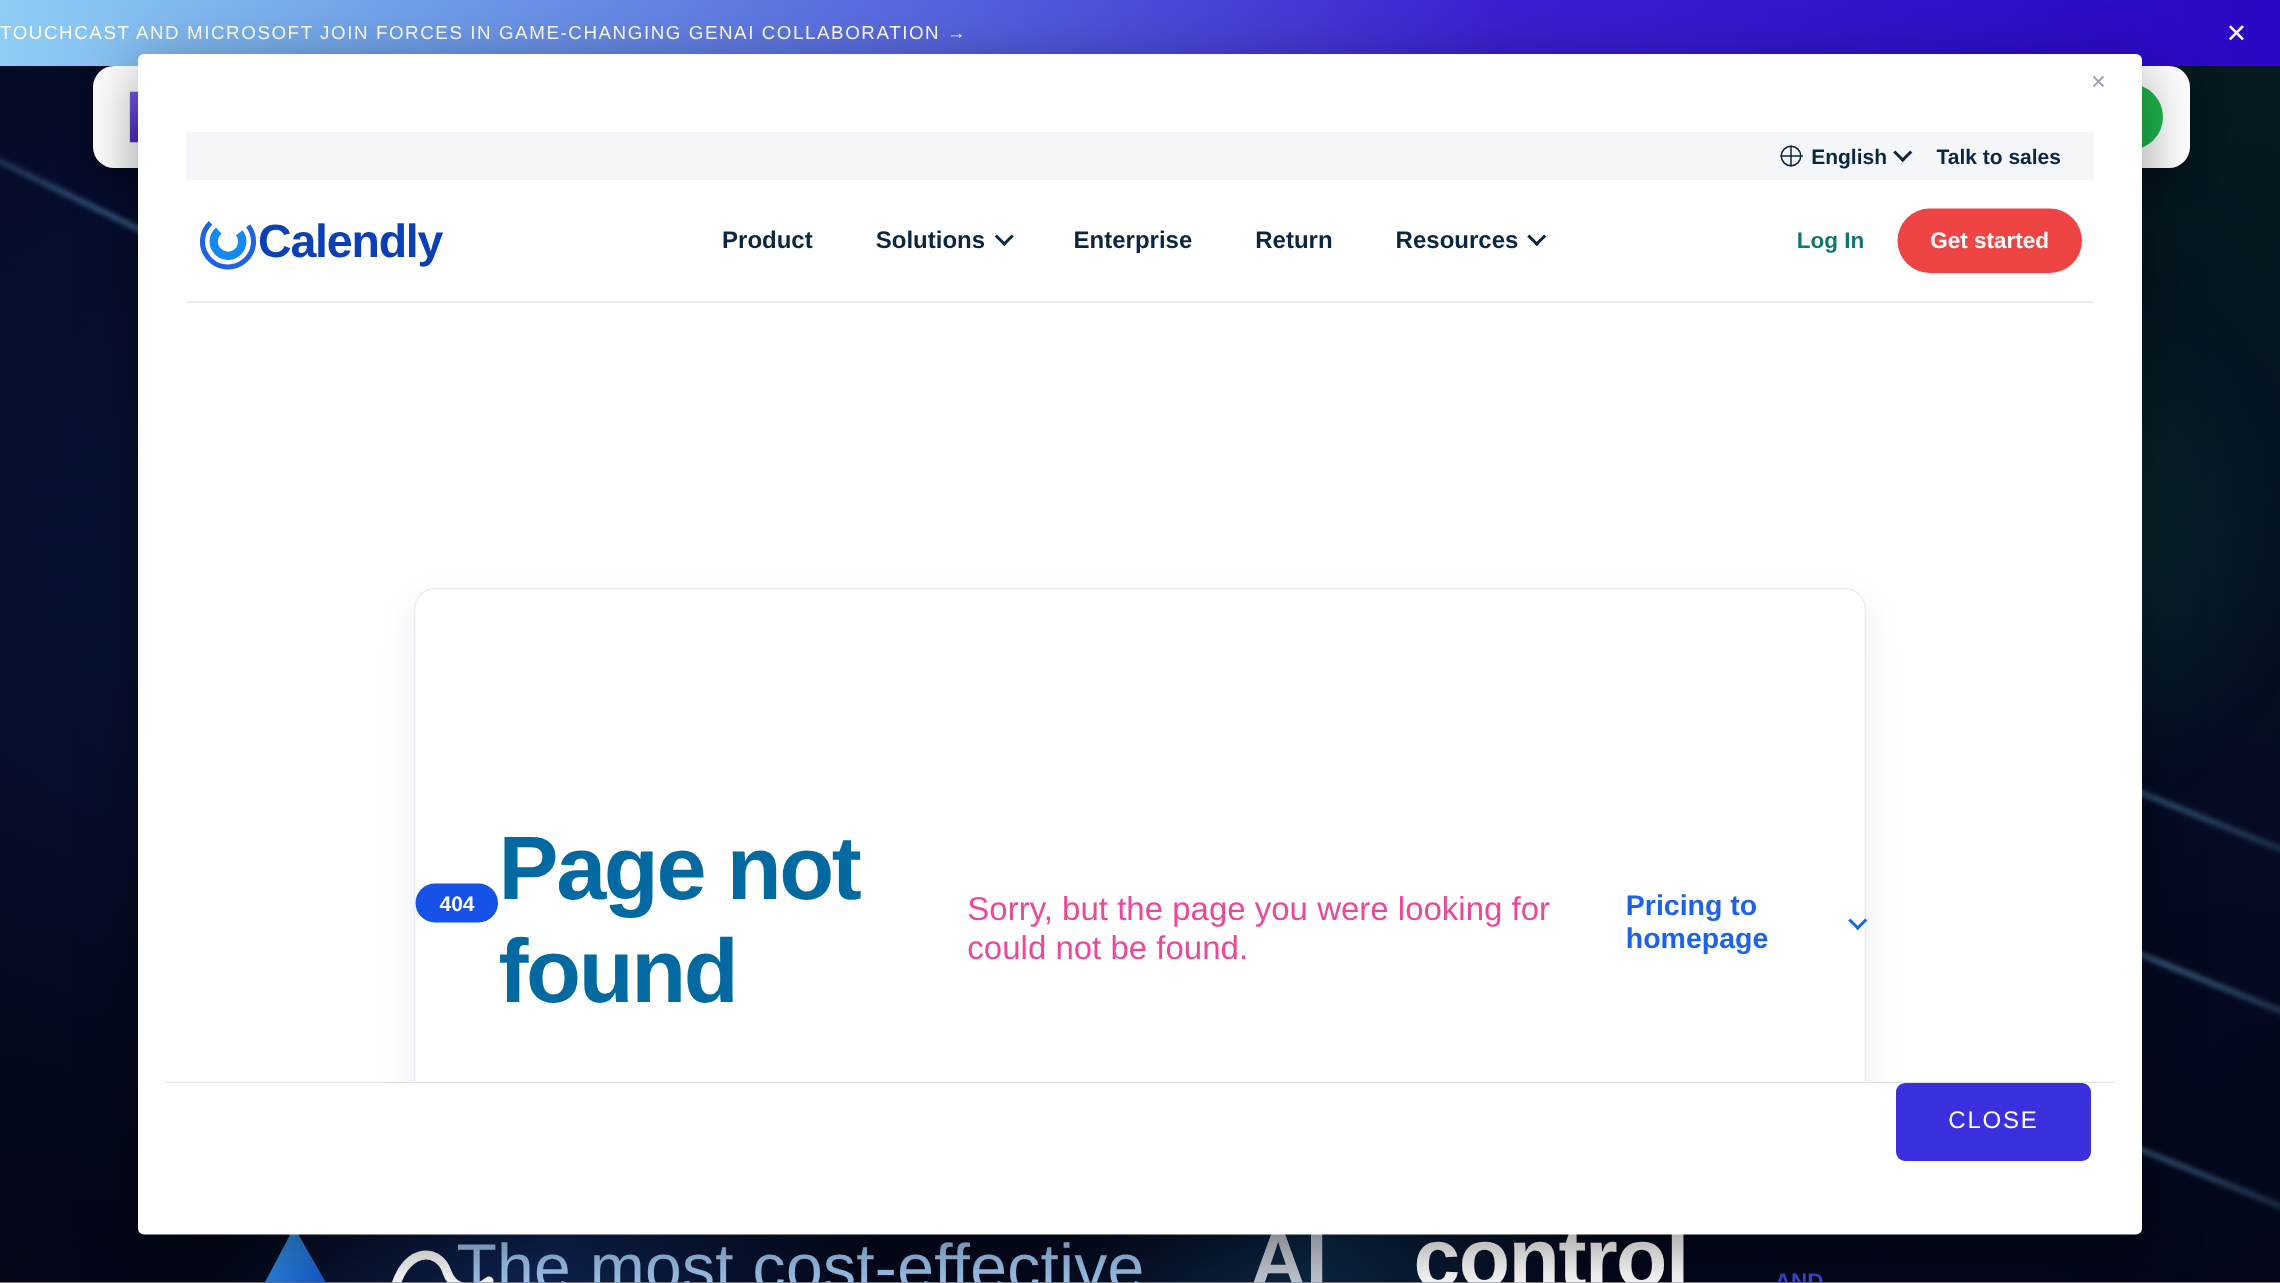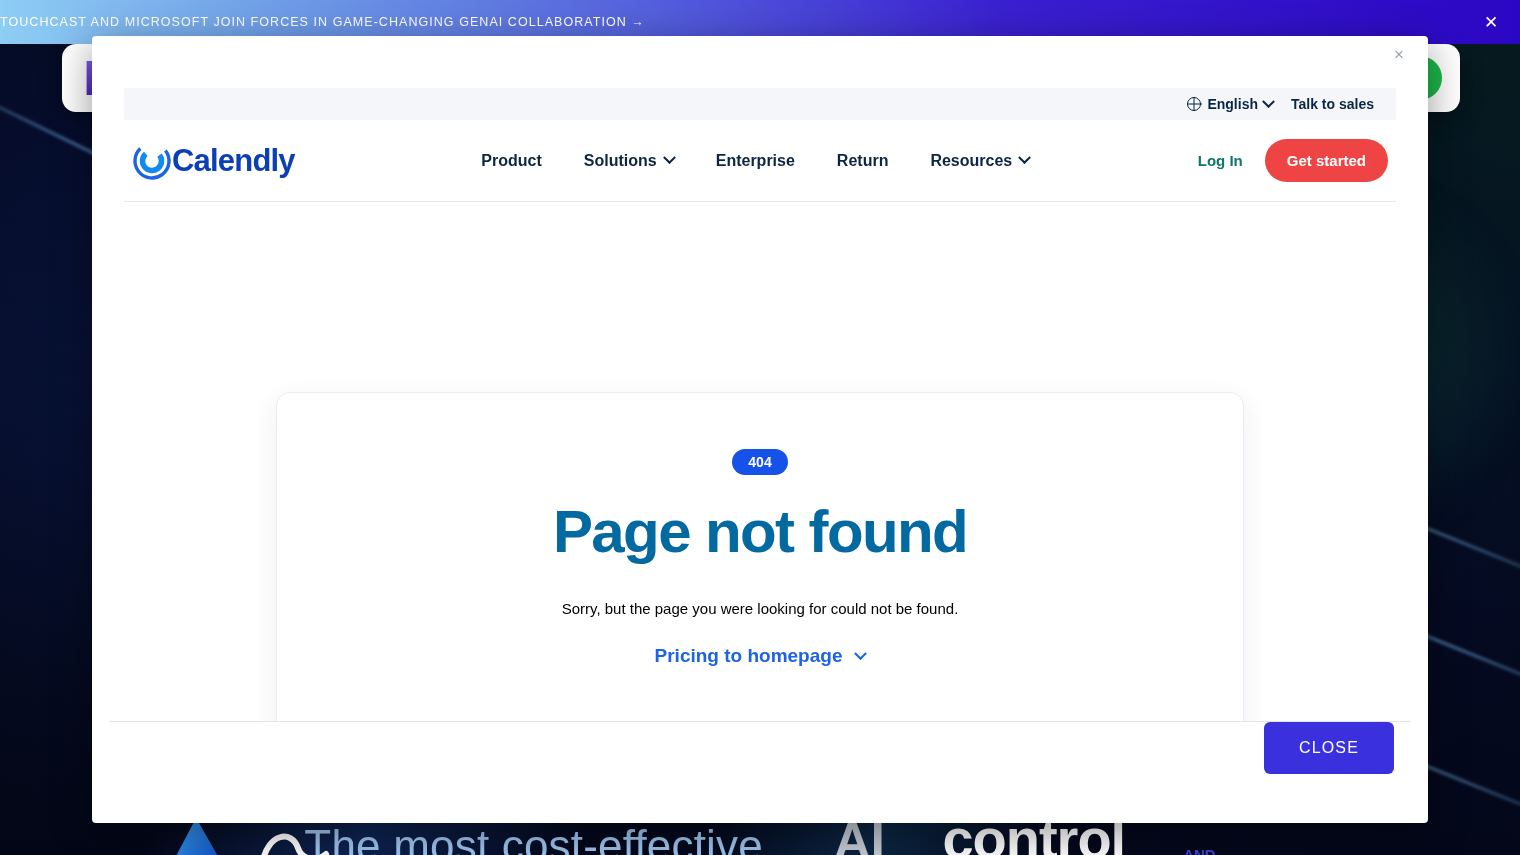--- a/index.html
+++ b/index.html
@@ -265,40 +265,40 @@
   }
   .notfound-card {
     position: absolute;
     left: 50%; transform: translateX(-50%);
     top: 190px;
     width: 968px; height: 364px;
     background: #ffffff;
     border: 1px solid #e9edf3;
     border-radius: 14px;
     box-shadow: 0 8px 26px rgba(16,38,70,0.08);
-    display: flex; flex-direction: column; align-items: center;
+    display: flex; flex-direction: row; align-items: center;
     padding-top: 56px;
   }
   .badge-404 {
     background: #1651e8;
     color: #ffffff;
     font-size: 14px; font-weight: 600;
     padding: 6px 16px;
     border-radius: 20px;
     line-height: 1;
   }
   .nf-title {
     margin-top: 22px;
     font-size: 60px; font-weight: 700;
     color: #0369a1; letter-spacing: -1.6px;
   }
   .nf-sub {
     margin-top: 34px;
-    font-size: 15px; font-weight: 400;
-    color: #000000;
+    font-size: 22px; font-weight: 400;
+    color: #ec4899;
   }
   .nf-link-row {
     margin-top: 28px;
     display: flex; align-items: center; gap: 14px;
     cursor: pointer;
   }
   .nf-link {
     font-size: 19px; font-weight: 700; color: #1d63e6;
   }
 </style>

